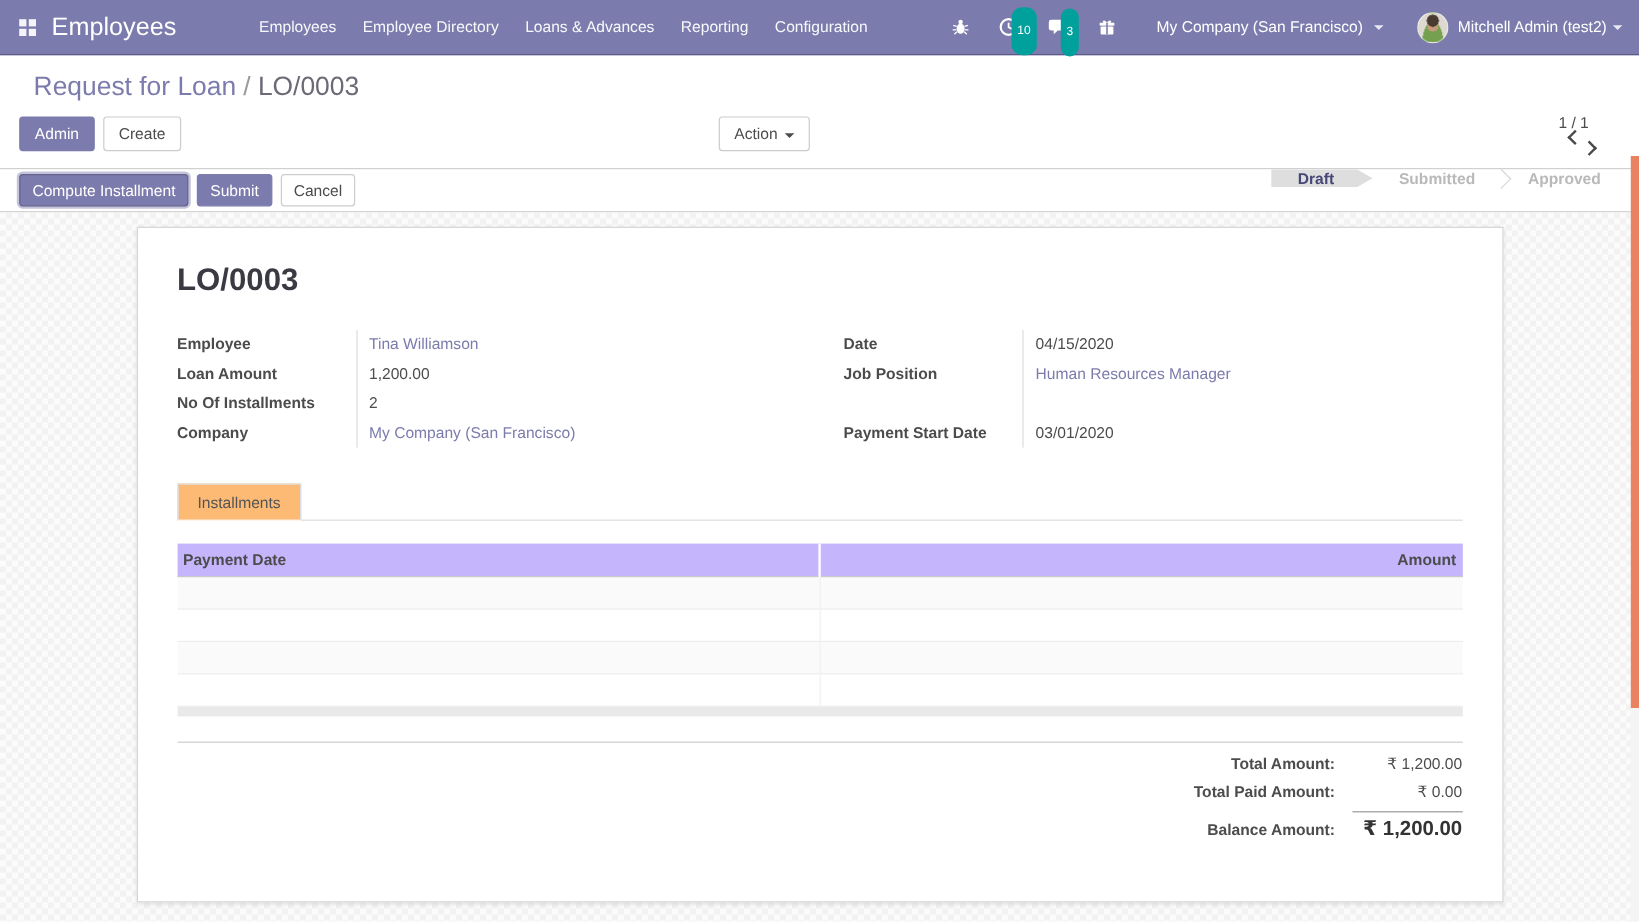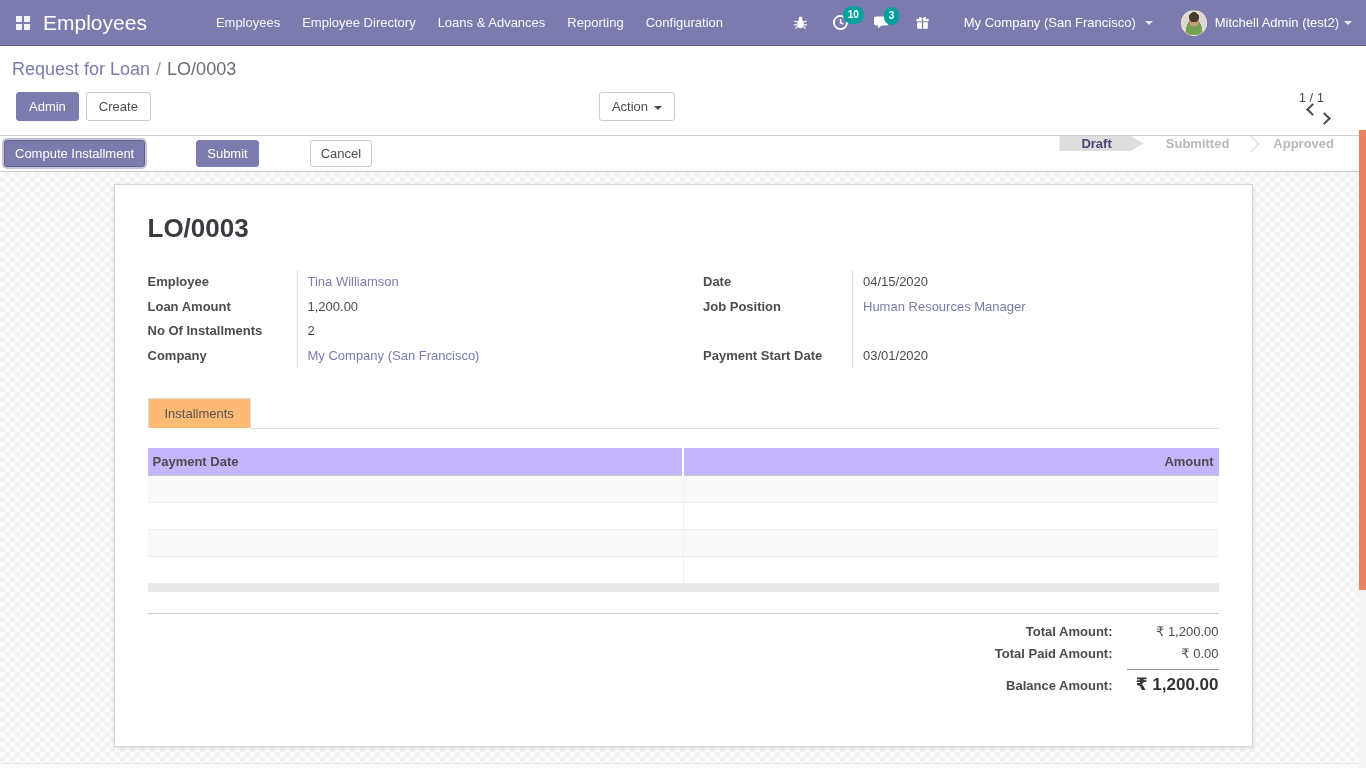--- a/index.html
+++ b/index.html
@@ -11,55 +11,55 @@
     display:flex; align-items:center; color:#fff; position:relative; }
   .apps-btn { margin:0 13px 0 16px; cursor:pointer; }
   .apps-grid { width:14px; height:14px; display:grid; grid-template-columns:6px 6px; grid-template-rows:6px 6px; gap:2px; }
   .apps-grid span { background:#fff; opacity:.92; }
   .brand { font-size:21px; margin-right:58px; color:#fff; cursor:pointer; }
   .nav-menu { display:flex; height:46px; }
   .nav-item { padding:0 11px; line-height:46px; color:rgba(255,255,255,.95); cursor:pointer; }
   .nav-right { margin-left:auto; display:flex; align-items:center; padding-right:14px; }
   .sys-btn { position:relative; margin:0 12px; cursor:pointer; display:flex; align-items:center; }
   .badge { position:absolute; top:-8px; left:11px; background:#00a09d; color:#fff;
-    border-radius:9px; font-size:10px; line-height:12px; padding:3px 5px; font-weight:bold; }
+    border-radius:9px; font-size:10px; line-height:12px; padding:14px 5px; font-weight:normal; }
   .menu-text { margin:0 4px 0 10px; }
   .caret-w { width:0; height:0; border-left:4px solid transparent; border-right:4px solid transparent;
     border-top:4px solid #e8e8f2; display:inline-block; margin-left:5px; }
   .avatar { width:26px; height:26px; border-radius:50%; margin:0 8px 0 16px; border:1px solid rgba(255,255,255,.4);
     background:
       radial-gradient(circle at 50% 26%, #4a3b30 0 23%, transparent 24%),
       radial-gradient(circle at 50% 44%, #c49a7a 0 26%, transparent 27%),
       radial-gradient(ellipse at 50% 108%, #74a04f 0 52%, transparent 53%),
       #ddd8d0; }
 
   
   .control-panel { background:#fff; }
-  .breadcrumb-row { padding:13px 12px 2px; font-size:18px; }
+  .breadcrumb-row { padding:13px 28px 2px; font-size:22px; }
   .bc-link { color:#7c7bad; cursor:pointer; text-decoration:none; }
   .bc-sep { color:#999; margin:0 6px; }
   .bc-active { color:#6b6b77; }
   .cp-row { display:flex; align-items:center; padding:8px 16px 12px; position:relative; }
   .btn { display:inline-block; padding:5px 12px; font-size:13px; border-radius:3px;
     border:1px solid #ccc; background:#fff; color:#4c4c4c; cursor:pointer; line-height:17px; }
   .btn-primary { background:#7c7bad; border-color:#7c7bad; color:#fff; }
   .cp-row .btn { margin-right:7px; }
   .action-dd { position:absolute; left:637px; transform:translateX(-50%); }
   .caret-d { width:0; height:0; border-left:4px solid transparent; border-right:4px solid transparent;
     border-top:4px solid #4c4c4c; display:inline-block; margin-left:6px; vertical-align:middle; }
   .pager { margin-left:auto; display:flex; align-items:center; color:#4c4c4c;flex-direction:column; }
   .pager-val { margin-right:26px; }
   .pchev { width:9px; height:9px; border-top:2px solid #4a4a4a; border-left:2px solid #4a4a4a;
     display:inline-block; cursor:pointer; }
   .pchev.prev { transform:rotate(-45deg); margin-right:24px; }
   .pchev.next { transform:rotate(135deg); }
 
   
   .statusbar { height:37px; background:#fff; border-top:1px solid #d0d0d0; border-bottom:1px solid #cacaca;
-    display:flex; align-items:center; padding-left:4px;gap:44px; }
+    display:flex; align-items:center; padding-left:16px; }
   .statusbar .btn { margin-right:7px; padding:4px 10px; }
   .btn-focus { box-shadow:0 0 0 2px rgba(124,123,173,.45); border-color:#62618b; }
   .steps { margin-left:auto; display:flex; align-items:flex-start; height:100%; margin-right:10px; }
   .step { position:relative; display:flex; align-items:center; padding:0 22px;
     color:#b9b9b9; font-weight:bold; cursor:pointer; }
   .step.active { background:#dedede; color:#474677;
     clip-path:polygon(0 0, calc(100% - 13px) 0, 100% 50%, calc(100% - 13px) 100%, 0 100%); padding-right:32px; }
   .step:not(.active):not(:last-child)::after { content:""; position:absolute; right:-6px; top:50%;
     width:11px; height:11px; border-top:1px solid #d8d8d8; border-right:1px solid #d8d8d8;
     transform:translateY(-50%) rotate(45deg); }

